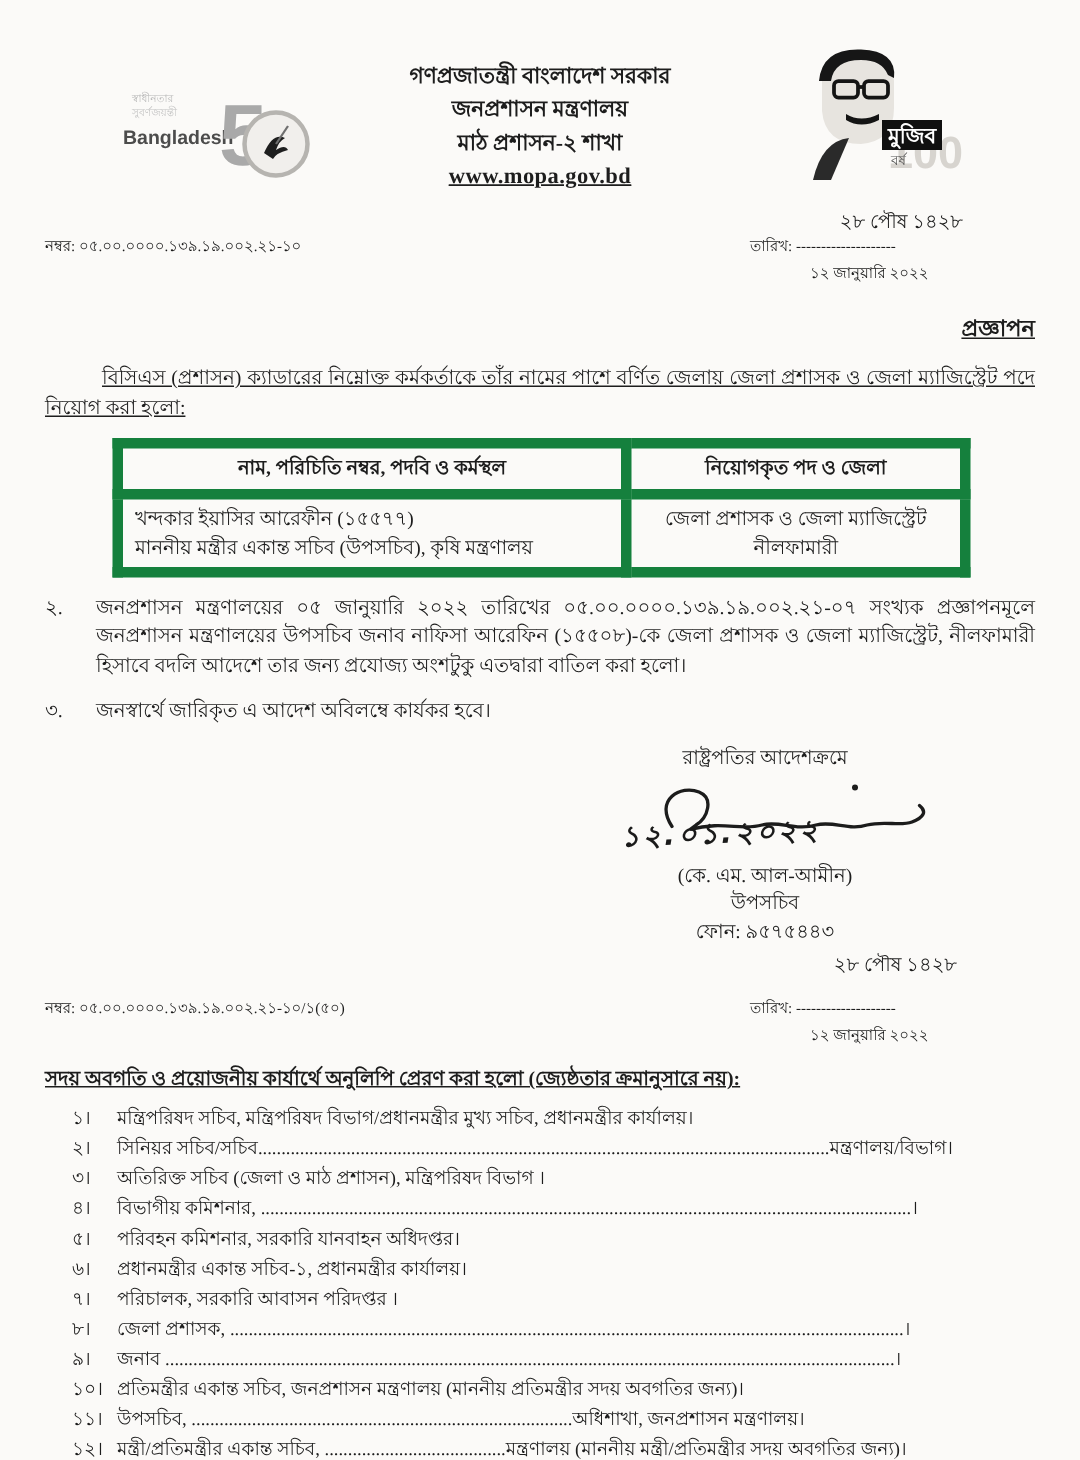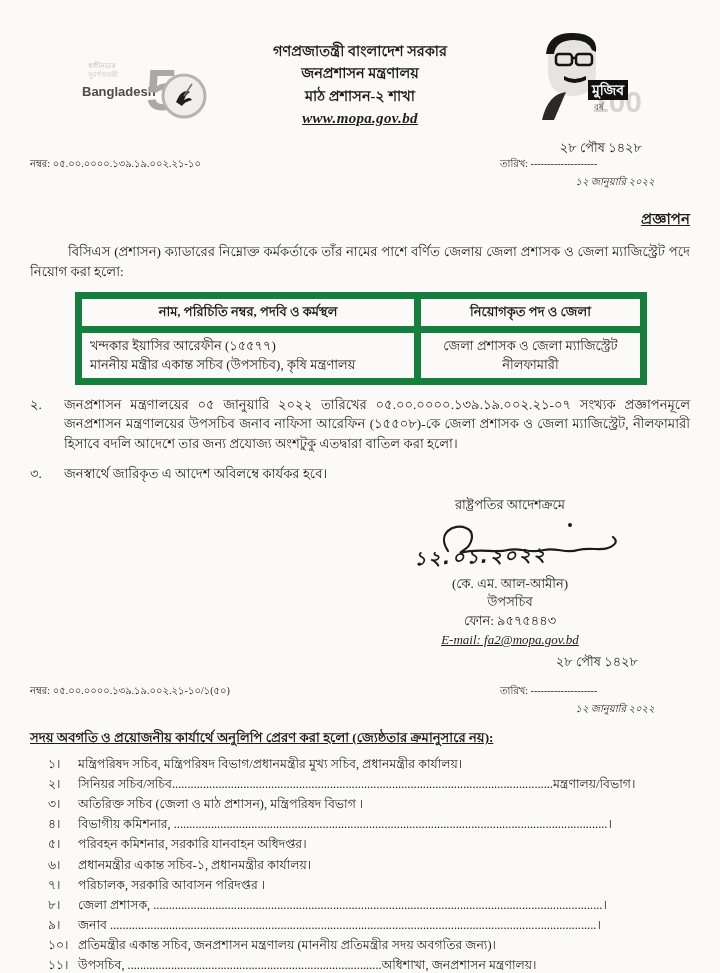--- a/index.html
+++ b/index.html
@@ -18,26 +18,26 @@
   .hdr-center { text-align:center; font-weight:bold; font-size:14.5px; line-height:1.55; }
   .hdr-center .site { text-decoration:underline; font-size:15px; letter-spacing:.3px; }
   .logo-left { position:absolute; left:38px; top:52px; }
   .logo-right { position:absolute; right:40px; top:28px; }
   .bn-date-top { position:absolute; right:48px; top:138px; font-size:13px; }
 
   
   .ref-row { display:flex; justify-content:space-between; margin-top:16px; font-size:10px; }
   .ref-row.second { margin-top:10px; }
   .ref-right { width:190px; text-align:left; }
-  .ref-right .dt-val { text-align:center; padding-left:40px; margin-top:1px;font-style:italic; }
+  .ref-right .dt-val { padding-left:40px; margin-top:1px; }
 
   
   .doc-title { text-align:right; font-weight:bold; font-size:15px; text-decoration:underline; margin-top:16px;font-family:Liberation Mono, monospace; }
   .para { font-size:13.2px; line-height:1.5; text-align:justify; margin-top:10px; }
-  .para.first { text-indent:38px; }
+  .para.first { text-indent:38px;text-decoration:underline; }
   .num-para { display:flex; margin-top:10px; font-size:13.2px; line-height:1.5; }
   .num-para .pnum { width:34px; flex:0 0 34px; }
   .num-para .ptxt { flex:1; text-align:justify; }
 
   
   table.appt { border-collapse:collapse; margin:10px auto 0 45px; width:572px; font-size:13px; }
   table.appt th, table.appt td { border:7px solid #15803d; padding:3px 8px; }
   table.appt th { font-weight:bold; text-align:center; }
   td.cell-left { width:60%; line-height:1.5; }
   td.cell-right { width:40%; text-align:center; line-height:1.5; }
@@ -54,21 +54,21 @@
   }
   .bn-date-mid { text-align:right; padding-right:52px; font-size:13px; margin-top:2px; }
 
   
   .dist-head { font-size:13.2px; font-weight:bold; text-decoration:underline; margin-top:10px; }
   .dist { margin-top:6px; }
   .li { display:flex; font-size:12.4px; line-height:1.42; margin-bottom:2.5px; }
   .li .lnum { flex:0 0 30px; margin-left:18px; }
   .li .ltxt { flex:1; word-break:break-all; }
 
-  a { color:inherit;font-style:italic; }
+  a { color:inherit; }
 </style>
 </head>
 <body>
 
 <div class="page">
 
   <div class="hdr">
 
     <div class="logo-left">
       <svg width="140" height="88" viewBox="0 0 140 88">
@@ -154,21 +154,20 @@
     <div class="sig-scribble">
       <svg width="210" height="58" viewBox="0 0 210 58" style="margin-left:30px;">
         <path d="M28,34 C16,16 34,6 46,11 C56,15 52,28 44,33 L40,36 C62,30 74,37 88,33 C100,30 110,37 124,33 C136,30 146,37 158,33 C170,30 180,34 188,31 C196,28 198,24 193,20" stroke="#1c1c1c" stroke-width="2.2" fill="none" stroke-linecap="round"></path>
         <circle cx="150" cy="8" r="2" fill="#1c1c1c"></circle>
       </svg>
       <div class="hand-date">১২.০১.২০২২</div>
     </div>
     <div>(কে. এম. আল-আমীন)</div>
     <div>উপসচিব</div>
     <div>ফোন: ৯৫৭৫৪৪৩</div>
-    <div><a href="#">E-mail: fa2@mopa.gov.bd</a></div>
   </div>
 
   <div class="bn-date-mid">২৮ পৌষ ১৪২৮</div>
 
   <div class="ref-row second">
     <div>নম্বর: ০৫.০০.০০০০.১৩৯.১৯.০০২.২১-১০/১(৫০)</div>
     <div class="ref-right">
       <div>তারিখ:  --------------------</div>
       <div class="dt-val">১২ জানুয়ারি ২০২২</div>
     </div>

